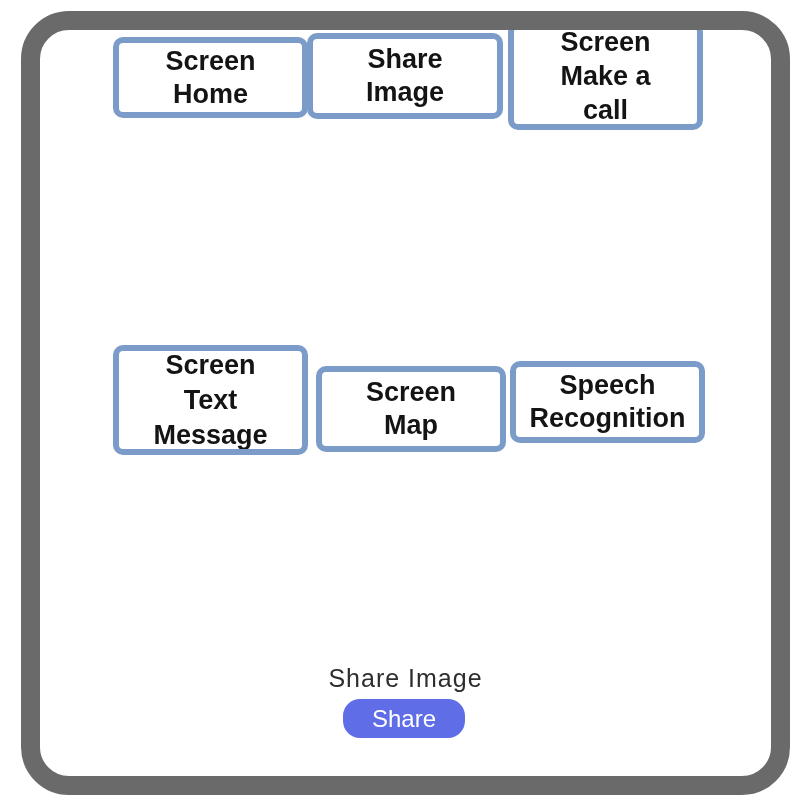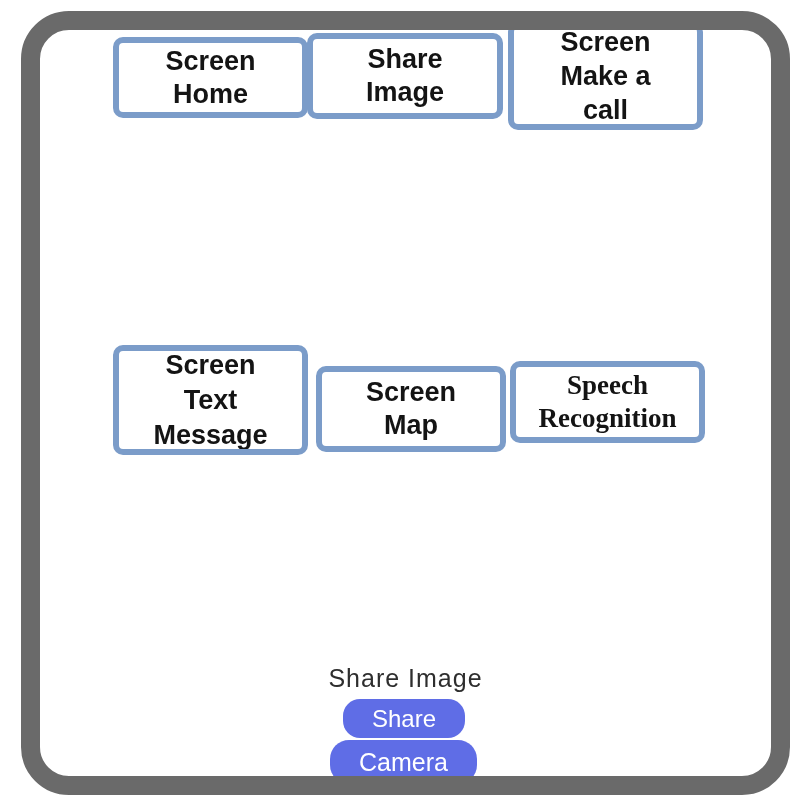--- a/index.html
+++ b/index.html
@@ -48,21 +48,21 @@
     white-space: pre-line;
     overflow: hidden;
     z-index: 1;
     cursor: pointer;
   }
   #btn-screen-home      { left: 113px; top: 37px;  width: 195px; height: 81px; }
   #btn-share-image      { left: 307px; top: 33px;  width: 196px; height: 86px; }
   #btn-make-a-call      { left: 508px; top: 22px;  width: 195px; height: 108px; line-height: 34px; }
   #btn-text-message     { left: 113px; top: 345px; width: 195px; height: 110px; line-height: 35px; }
   #btn-screen-map       { left: 316px; top: 366px; width: 190px; height: 86px; }
-  #btn-speech-recognition { left: 510px; top: 361px; width: 195px; height: 82px; padding: 0 1px; font-family: Liberation Serif, serif; }
+  #btn-speech-recognition { left: 510px; top: 361px; width: 195px; height: 82px; padding: 0 1px; }
   .screen-title {
     position: absolute;
     left: 21px;
     top: 664px;
     width: 769px;
     text-align: center;
     font-size: 25px;
     font-weight: normal;
     color: #2e2e2e;
     letter-spacing: 1px;
@@ -107,17 +107,16 @@
   <div class="app-btn" id="btn-screen-map">Screen
 Map</div>
 
   <div class="app-btn" id="btn-speech-recognition">Speech
 Recognition</div>
 
   <div class="screen-title">Share Image</div>
 
   <button class="pill-btn" id="btn-share">Share</button>
 
-  <button class="pill-btn" id="btn-camera">Camera</button>
 
   <div class="phone-frame"></div>
 
 </div>
 
 </body></html>

